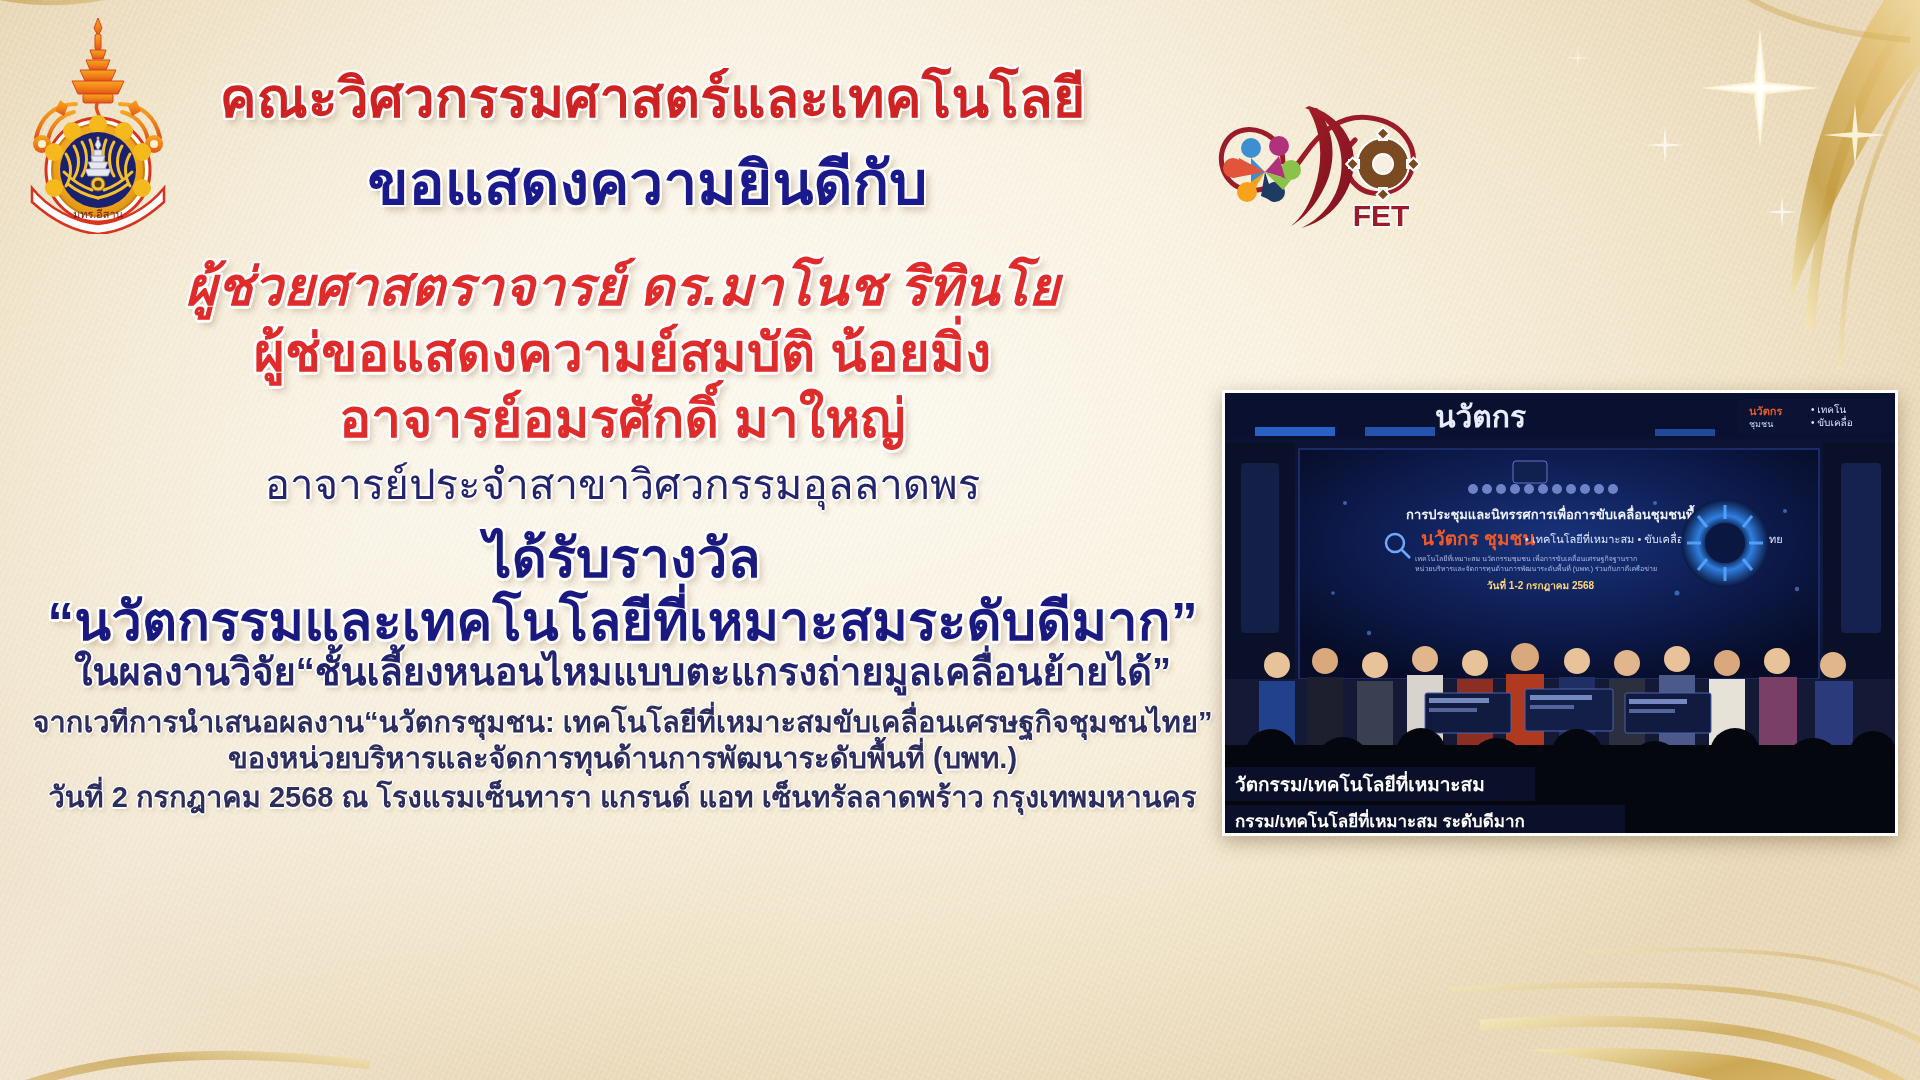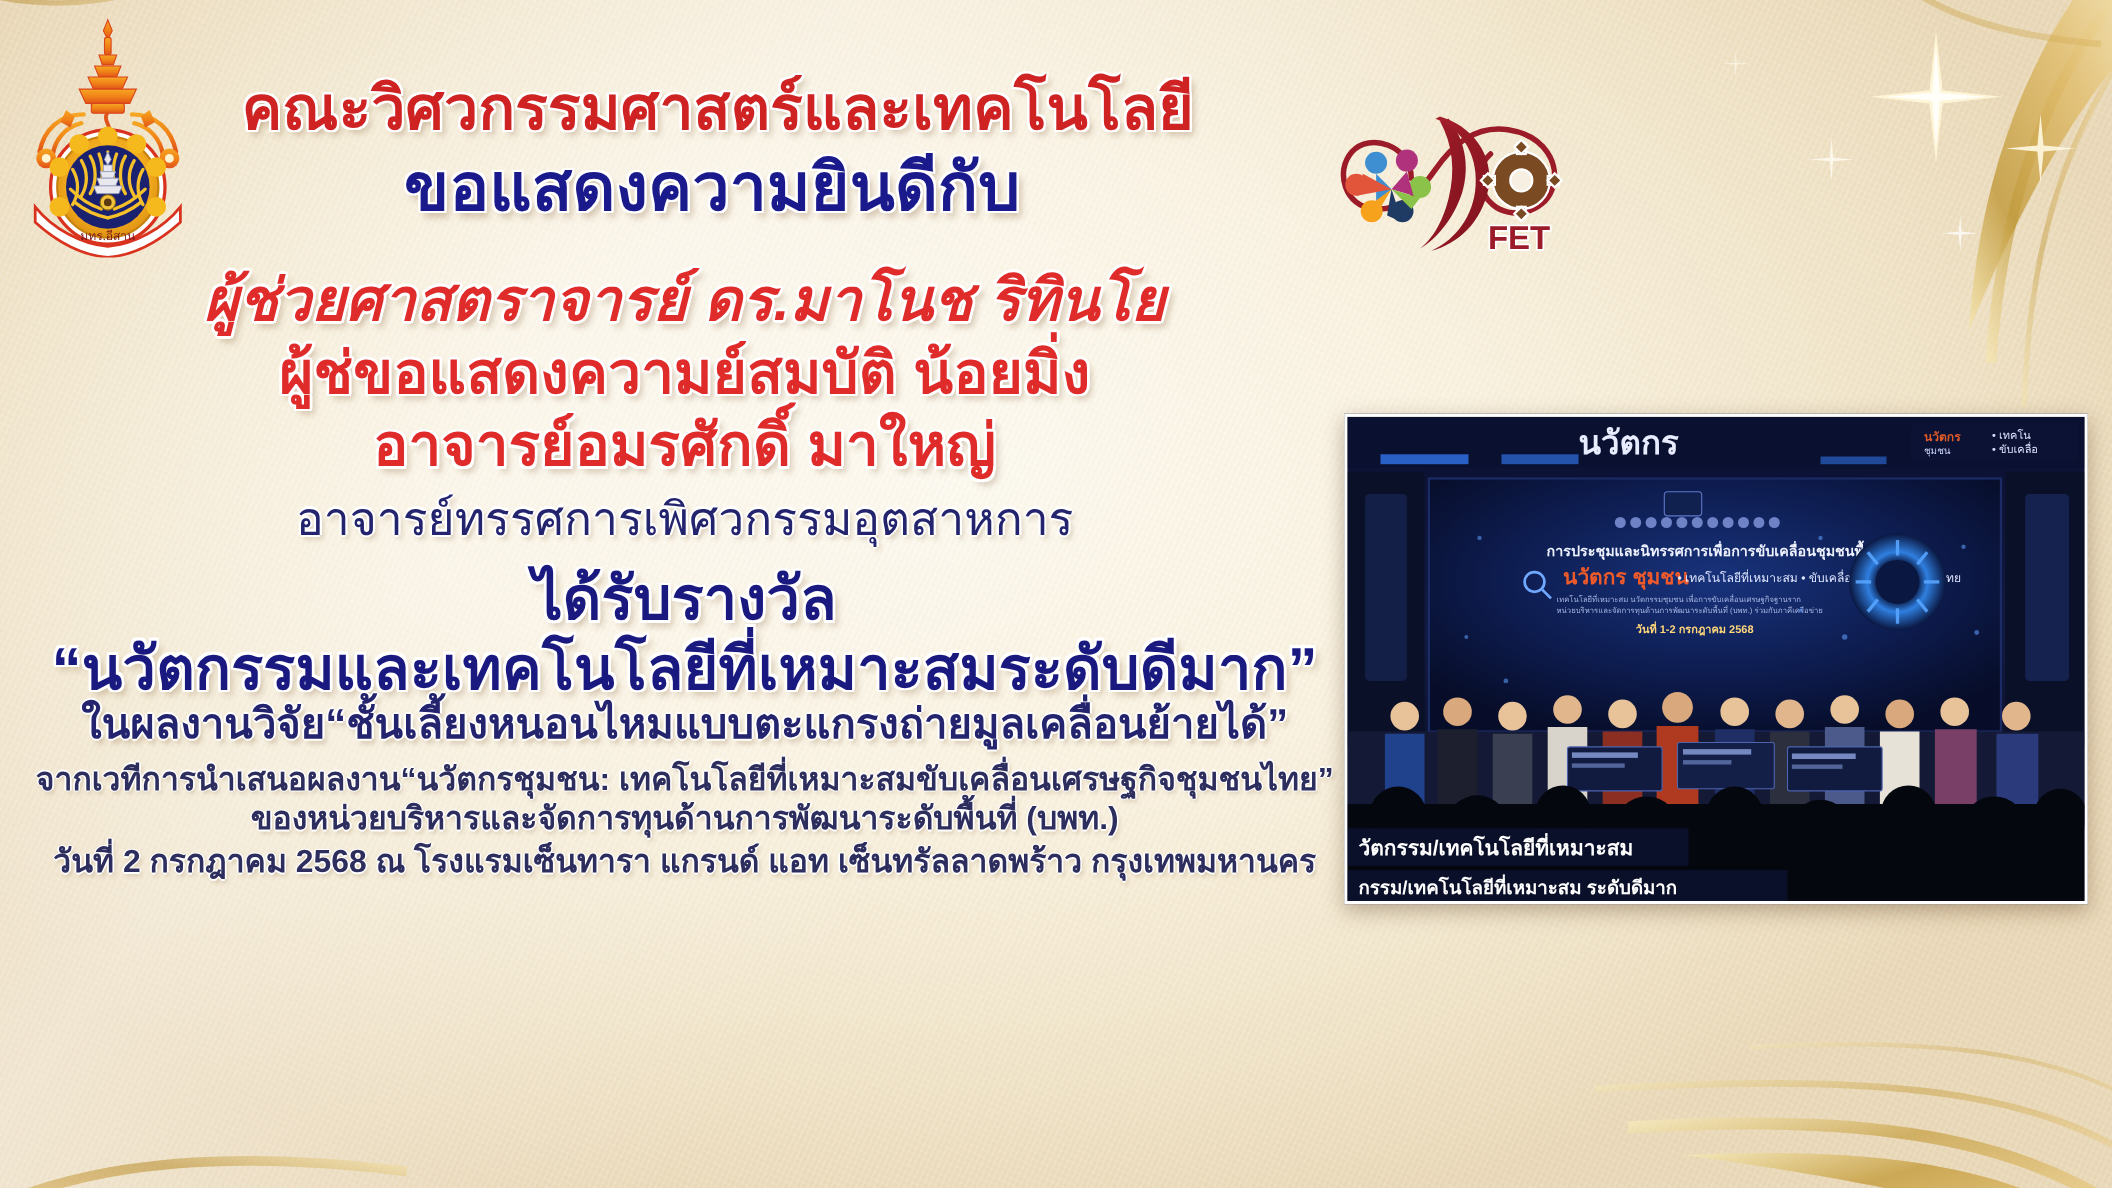--- a/index.html
+++ b/index.html
@@ -90,21 +90,21 @@
     margin-left: 60px;
   }
 
   .t-congrats {
     font-size: 60px;
     color: #1a1a8c;
     text-shadow:
       2px 0 0 #fff, -2px 0 0 #fff, 0 2px 0 #fff, 0 -2px 0 #fff,
       2px 2px 0 #fff, -2px -2px 0 #fff, 2px -2px 0 #fff, -2px 2px 0 #fff,
       4px 5px 7px rgba(120,80,40,0.32);
-    margin-top: 14px;
+    margin-top: 27px;
     margin-left: 50px;
   }
 
   .t-name {
     font-size: 53px;
     color: #e02b2b;
     text-shadow:
       2.5px 0 0 #fff, -2.5px 0 0 #fff, 0 2.5px 0 #fff, 0 -2.5px 0 #fff,
       2px 2px 0 #fff, -2px -2px 0 #fff, 2px -2px 0 #fff, -2px 2px 0 #fff,
       4px 5px 6px rgba(120,80,40,0.30);
@@ -158,21 +158,21 @@
     text-shadow: 1.5px 0 0 #fff, -1.5px 0 0 #fff, 0 1.5px 0 #fff, 0 -1.5px 0 #fff,
                  2px 3px 4px rgba(120,80,40,0.22);
     margin-top: 16px;
   }
   .t-foot.f2 { margin-top: 6px; }
   .t-foot.f3 { margin-top: 10px; }
 
   
   .photo-wrap {
     position: absolute;
-    left: 1222px; top: 376px;
+    left: 1222px; top: 390px;
     width: 670px; height: 440px;
     border: 3px solid #ffffff;
     box-shadow: 0 6px 18px rgba(80,50,20,.35);
     overflow: hidden;
     background: #0a0d1c;
   }
   .photo { position: absolute; inset: 0; }
 </style>
 </head>
 <body>
@@ -390,21 +390,21 @@
   <div class="content">
 
     <div class="line hl t-faculty">คณะวิศวกรรมศาสตร์และเทคโนโลยี</div>
 
     <div class="line hl t-congrats">ขอแสดงความยินดีกับ</div>
 
     <div class="line hl t-name n1">ผู้ช่วยศาสตราจารย์ ดร.มาโนช  ริทินโย</div>
     <div class="line hl t-name">ผู้ช่ขอแสดงความย์สมบัติ น้อยมิ่ง</div>
     <div class="line hl t-name">อาจารย์อมรศักดิ์ มาใหญ่</div>
 
-    <div class="line t-dept">อาจารย์ทรรศการเพิศวกรรมอุตสาหการ</div>
+    <div class="line t-dept">อาจารย์ประจำสาขาวิศวกรรมอุลลาดพร</div>
 
     <div class="line hl t-award-lead">ได้รับรางวัล</div>
 
     <div class="line hl t-award-title">“นวัตกรรมและเทคโนโลยีที่เหมาะสมระดับดีมาก”</div>
 
     <div class="line t-research">ในผลงานวิจัย“ชั้นเลี้ยงหนอนไหมแบบตะแกรงถ่ายมูลเคลื่อนย้ายได้”</div>
 
     <div class="line t-foot f1">จากเวทีการนำเสนอผลงาน“นวัตกรชุมชน: เทคโนโลยีที่เหมาะสมขับเคลื่อนเศรษฐกิจชุมชนไทย”</div>
     <div class="line t-foot f2">ของหน่วยบริหารและจัดการทุนด้านการพัฒนาระดับพื้นที่ (บพท.)</div>
     <div class="line t-foot f3">วันที่ 2 กรกฎาคม 2568 ณ โรงแรมเซ็นทารา แกรนด์ แอท เซ็นทรัลลาดพร้าว กรุงเทพมหานคร</div>

